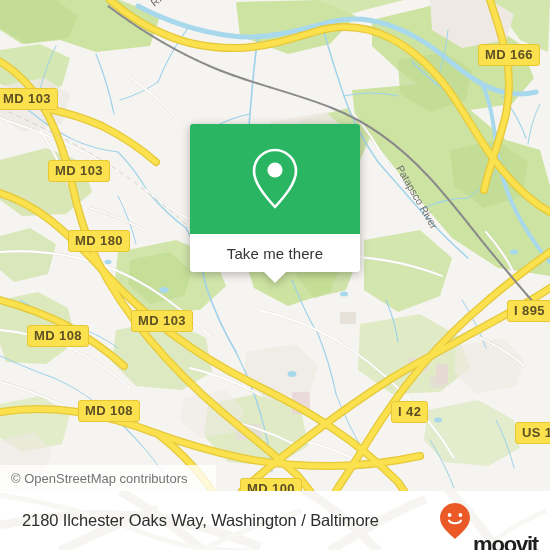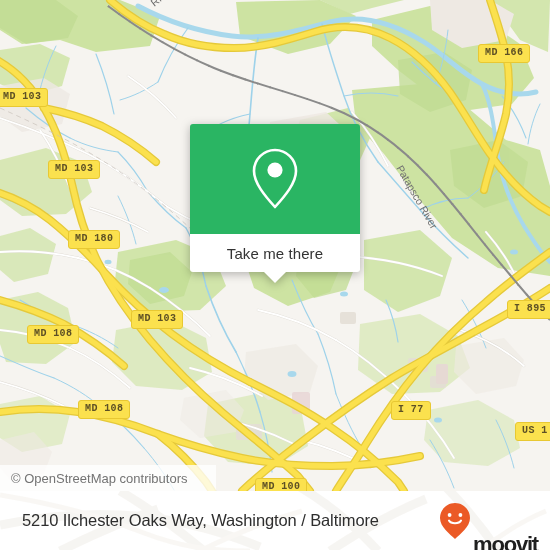--- a/index.html
+++ b/index.html
@@ -33,23 +33,23 @@
   }
   .map svg { display: block; }
 
   
   .shield {
     position: absolute;
     background: #fbe14e;
     border: 1.5px solid #e8c832;
     border-radius: 3px;
     color: #5d5025;
-    font-family: Liberation Mono, monospace;
+    font-family: Liberation Sans, sans-serif;
     font-weight: bold;
-    font-size: 10px;
+    font-size: 13px;
     letter-spacing: 0.4px;
     line-height: 1;
     padding: 3px 6px 4px 6px;
     white-space: nowrap;
     box-sizing: border-box;
   }
 
   
   .river-label {
     position: absolute;
@@ -377,24 +377,24 @@
 
     <div class="river-label" style="left:148px; top:-1px; transform: rotate(-38deg); transform-origin: left top;">River</div>
 
     <div class="shield" style="left:478px; top:44px;">MD 166</div>
     <div class="shield" style="left:-4px; top:88px;">MD 103</div>
     <div class="shield" style="left:48px; top:160px;">MD 103</div>
     <div class="shield" style="left:68px; top:230px;">MD 180</div>
     <div class="shield" style="left:131px; top:310px;">MD 103</div>
     <div class="shield" style="left:27px; top:325px;">MD 108</div>
     <div class="shield" style="left:507px; top:300px;">I 895</div>
-    <div class="shield" style="left:391px; top:401px;">I 77</div>
+    <div class="shield" style="left:391px; top:401px;">I 42</div>
     <div class="shield" style="left:78px; top:400px;">MD 108</div>
     <div class="shield" style="left:485px; top:422px;margin-left:30px;">US 1</div>
-    <div class="shield" style="left:255px; top:478px;">MD 100</div>
+    <div class="shield" style="left:240px; top:478px;">MD 100</div>
 
     <div class="popup">
       <div class="popup-top">
         <svg width="56" height="68" viewBox="0 0 56 68">
           <path d="M28 5 C16.4 5 7 14.4 7 26 C7 38 18 51 28 62 C38 51 49 38 49 26 C49 14.4 39.6 5 28 5 Z" fill="none" stroke="#ffffff" stroke-width="2.6" stroke-linejoin="round"></path>
           <circle cx="28" cy="25" r="7.6" fill="#ffffff"></circle>
         </svg>
       </div>
       <div class="popup-bottom">
         <span class="popup-label">Take me there</span>
@@ -417,21 +417,21 @@
         <path d="M330,100 C360,80 392,62 426,48"></path>
         <path d="M60,100 C92,84 124,70 158,58"></path>
       </g>
       <g fill="none" stroke="#f1ede6" stroke-width="5">
         <path d="M0,44 C50,52 98,64 144,82 C180,96 212,100 250,100"></path>
         <path d="M200,100 C232,84 266,70 302,60"></path>
         <path d="M480,100 C500,84 522,70 546,60"></path>
       </g>
     </svg>
     <div class="footer-inner">
-      <div class="footer-address">5210 Ilchester Oaks Way, Washington / Baltimore</div>
+      <div class="footer-address">2180 Ilchester Oaks Way, Washington / Baltimore</div>
       <div class="brand">
         <svg width="32" height="38" viewBox="0 0 32 38">
           <path d="M16 1 C7.7 1 1 7.7 1 16 C1 25 11 32 16 37 C21 32 31 25 31 16 C31 7.7 24.3 1 16 1 Z" fill="#eb5a26"></path>
           <circle cx="10.6" cy="13" r="1.9" fill="#ffffff"></circle>
           <circle cx="21.4" cy="13" r="1.9" fill="#ffffff"></circle>
           <path d="M10 18.6 C12 22.2 20 22.2 22 18.6" fill="none" stroke="#ffffff" stroke-width="2.1" stroke-linecap="round"></path>
         </svg>
         <span class="brand-wordmark">moovit</span>
       </div>
     </div>

